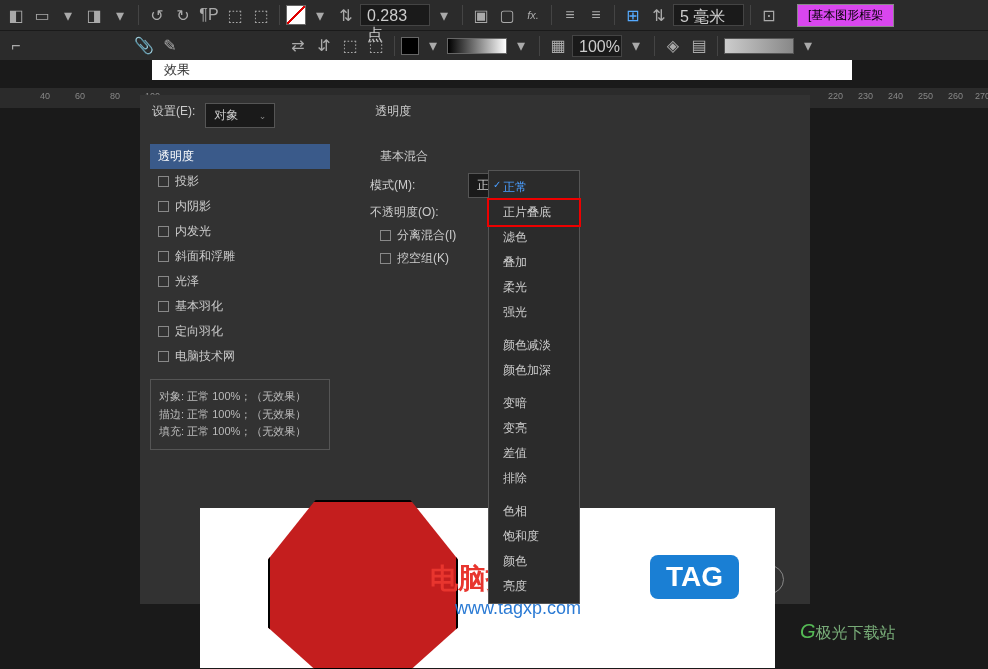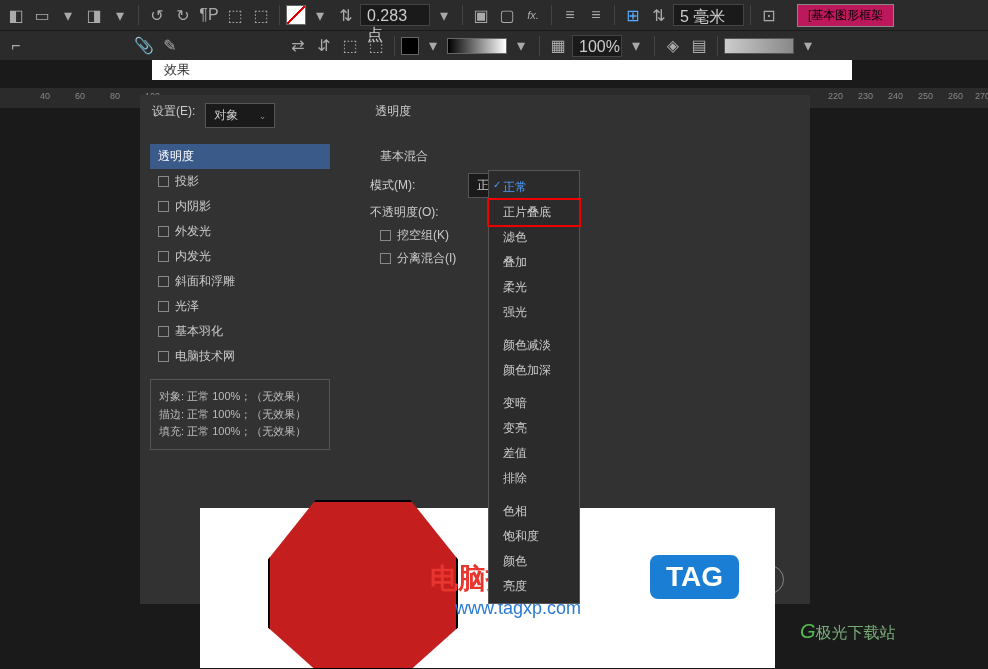--- a/index.html
+++ b/index.html
@@ -6,21 +6,21 @@
 body { background: #1a1a1a; width: 988px; height: 669px; overflow: hidden; position: relative; }
 
 .toolbar { background: #2b2b2b; height: 30px; display: flex; align-items: center; padding: 0 4px; gap: 2px; }
 .toolbar-row2 { background: #2b2b2b; height: 30px; display: flex; align-items: center; padding: 0 4px; gap: 2px; border-top: 1px solid #1a1a1a; }
 .tb-btn { width: 24px; height: 24px; display: flex; align-items: center; justify-content: center; color: #aaa; cursor: pointer; }
 .tb-sep { width: 1px; height: 20px; background: #444; margin: 0 4px; }
 .tb-input { background: #1a1a1a; border: 1px solid #444; padding: 2px 6px; color: #ccc; font-size: 16px; width: 70px; height: 22px; }
 .swatch-red { width: 20px; height: 20px; background: linear-gradient(135deg, #fff 45%, #d00 45%, #d00 55%, #fff 55%); border: 1px solid #666; }
 .swatch-black { width: 18px; height: 18px; background: #000; border: 1px solid #666; }
 .swatch-gradient { width: 60px; height: 16px; background: linear-gradient(90deg, #000, #fff); border: 1px solid #666; }
-.preset-box { background: #be185d; color: #000; padding: 2px 10px; font-size: 12px; border: 1px solid #888; }
+.preset-box { background: #d946ef; color: #000; padding: 2px 10px; font-size: 12px; border: 1px solid #888; }
 
 .ruler { background: #2b2b2b; height: 20px; position: relative; overflow: hidden; color: #888; font-size: 9px; }
 .ruler-mark { position: absolute; top: 3px; }
 
 .title-bar { background: #fff; height: 20px; display: flex; align-items: center; padding: 0 12px; color: #333; font-size: 13px; position: absolute; left: 152px; top: 60px; width: 700px; }
 
 .dialog { position: absolute; left: 140px; top: 95px; width: 670px; background: #323232; color: #ccc; font-size: 12px; padding-bottom: 16px; }
 .dlg-row { display: flex; align-items: flex-start; padding: 8px 12px; gap: 10px; }
 .dlg-label { font-size: 12px; }
 .dlg-select { background: #1a1a1a; border: 1px solid #555; padding: 3px 8px; color: #ccc; font-size: 12px; display: flex; align-items: center; justify-content: space-between; width: 70px; }
@@ -162,37 +162,37 @@
     <div class="list-item">
         <span class="chk"></span>
         <span>投影</span>
       </div>
     <div class="list-item">
         <span class="chk"></span>
         <span>内阴影</span>
       </div>
     <div class="list-item">
         <span class="chk"></span>
-        <span>外发光</span>
-      </div>
-    <div class="list-item">
-        <span class="chk"></span>
         <span>内发光</span>
       </div>
     <div class="list-item">
         <span class="chk"></span>
         <span>斜面和浮雕</span>
       </div>
     <div class="list-item">
         <span class="chk"></span>
         <span>光泽</span>
       </div>
     <div class="list-item">
         <span class="chk"></span>
         <span>基本羽化</span>
+      </div>
+    <div class="list-item">
+        <span class="chk"></span>
+        <span>定向羽化</span>
       </div>
     <div class="list-item">
         <span class="chk"></span>
         <span>电脑技术网</span>
       </div>
 
     <div class="status-box">
       <div>对象: 正常 100%；（无效果）</div>
       <div>描边: 正常 100%；（无效果）</div>
       <div>填充: 正常 100%；（无效果）</div>
@@ -208,25 +208,25 @@
       </div>
       <div class="red-box-chev">
         <span class="chev">⌄</span>
       </div>
     </div>
     <div class="mode-row">
       <span class="mode-label">不透明度(O):</span>
     </div>
     <div class="chk-row">
       <span class="chk"></span>
-        <span>挖空组(K)</span>
+        <span>分离混合(I)</span>
     </div>
     <div class="chk-row">
       <span class="chk"></span>
-        <span>分离混合(I)</span>
+        <span>挖空组(K)</span>
     </div>
   </div>
 
   <div style="clear:both;height:130px"></div>
   <div class="btn-row">
     <button class="dlg-btn">确定</button>
     <button class="dlg-btn">取消</button>
   </div>
 </div>
 

